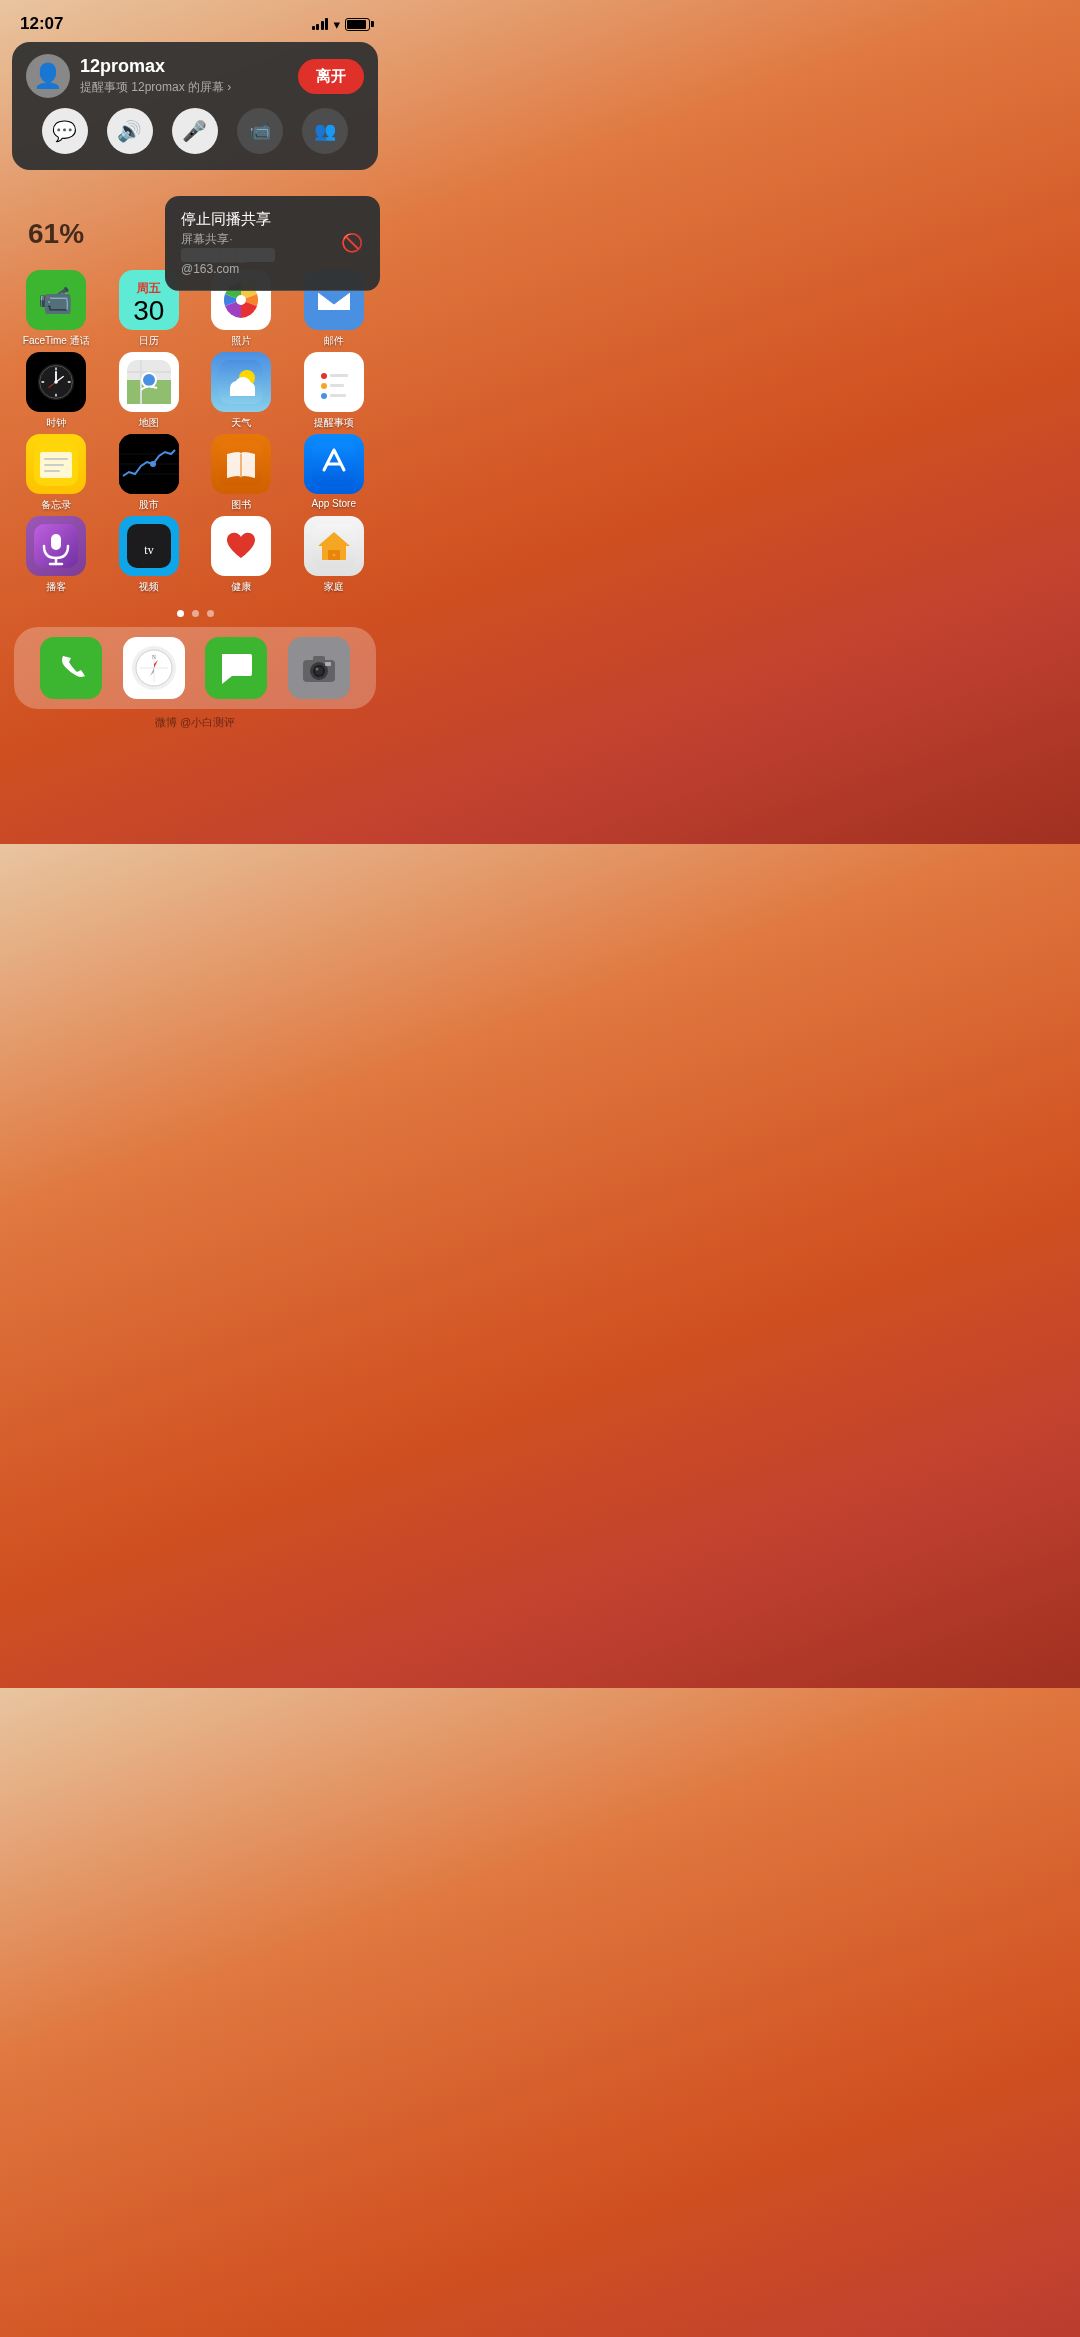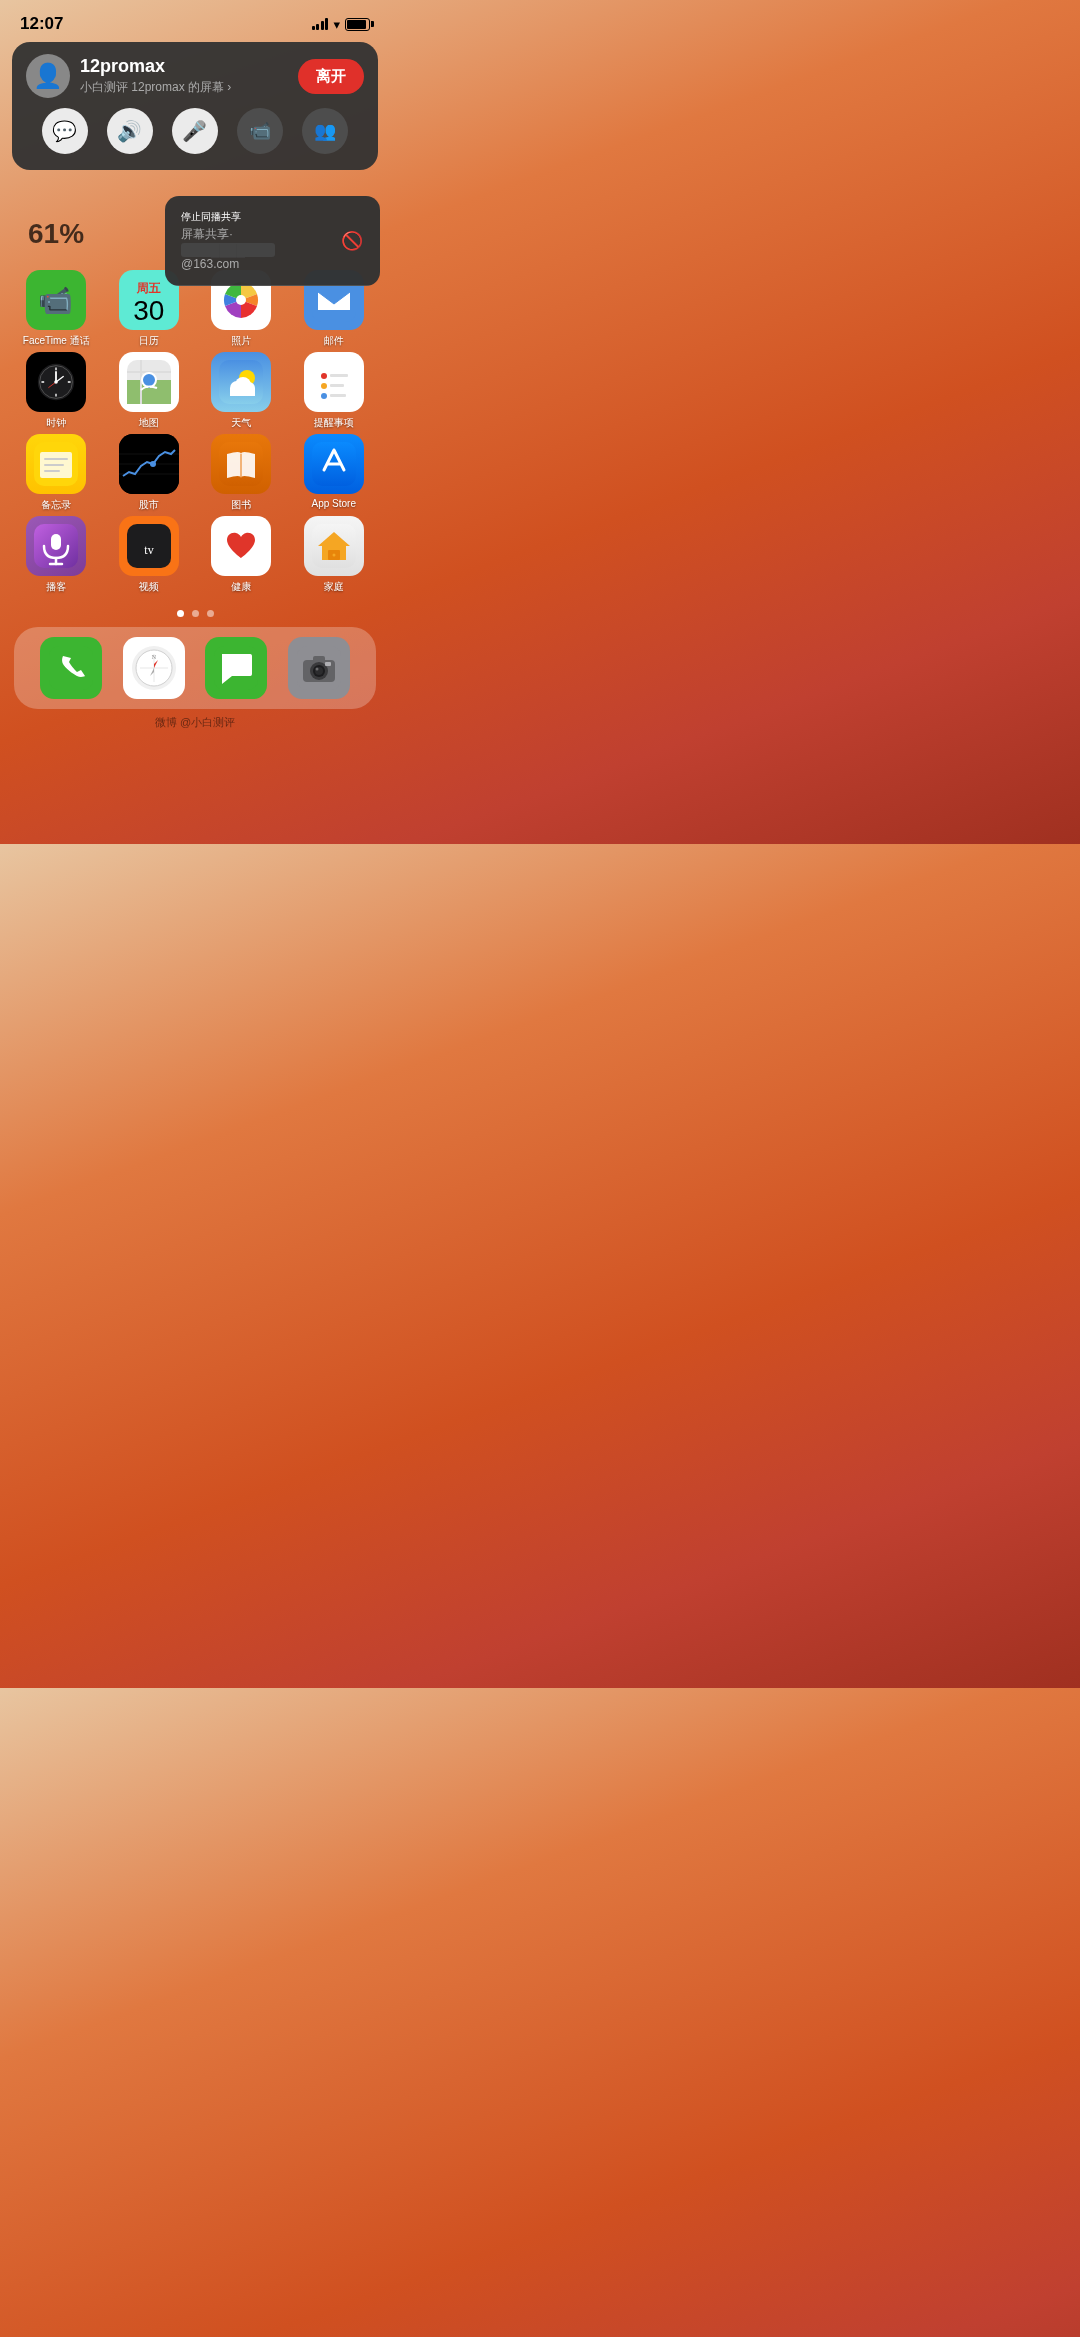--- a/index.html
+++ b/index.html
@@ -162,21 +162,21 @@
       align-items: center;
       justify-content: space-between;
       cursor: pointer;
     }
     .dropdown-item:first-child {
       border-bottom: 1px solid rgba(255,255,255,0.15);
     }
     .dropdown-item-left { flex: 1; }
     .dropdown-item-title {
       color: #fff;
-      font-size: 10px;
+      font-size: 15px;
       font-weight: 500;
     }
     .dropdown-item-sub {
       color: #aaa;
       font-size: 12px;
       margin-top: 2px;
     }
     .blurred-email {
       display: inline-block;
       background: #444;
@@ -261,21 +261,21 @@
     .icon-notes { background: linear-gradient(180deg, #ffd60a 0%, #ffc200 100%); }
     
     .icon-stocks { background: #000; }
     
     .icon-books { background: linear-gradient(180deg, #e8770a 0%, #d06000 100%); }
     
     .icon-appstore { background: linear-gradient(180deg, #0a8afe 0%, #0060e0 100%); }
     
     .icon-podcasts { background: linear-gradient(145deg, #9b59b6 0%, #7d3c98 100%); }
     
-    .icon-tv { background: #f97316; }
+    .icon-tv { background: #0ea5e9; }
     
     .icon-health { background: #fff; }
     
     .icon-home-app { background: linear-gradient(180deg, #f5f5f5 0%, #e0e0e0 100%); }
 
     
     .page-dots {
       display: flex;
       justify-content: center;
       gap: 8px;
@@ -341,21 +341,21 @@
 </div>
 
 <div class="shareplay-banner">
   <div class="banner-top">
     <div class="banner-left">
       <div class="avatar-circle">
         <span class="avatar-icon">👤</span>
       </div>
       <div class="banner-text-block">
         <div class="banner-name">12promax</div>
-        <div class="banner-subtitle">小白测评 12promax 的屏幕 ›</div>
+        <div class="banner-subtitle">提醒事项 12promax 的屏幕 ›</div>
       </div>
     </div>
     <button class="leave-btn">离开</button>
   </div>
 
   <div class="control-row">
     <div class="ctrl-btn">💬</div>
     <div class="ctrl-btn">🔊</div>
     <div class="ctrl-btn">🎤</div>
     <div class="ctrl-btn dark">

